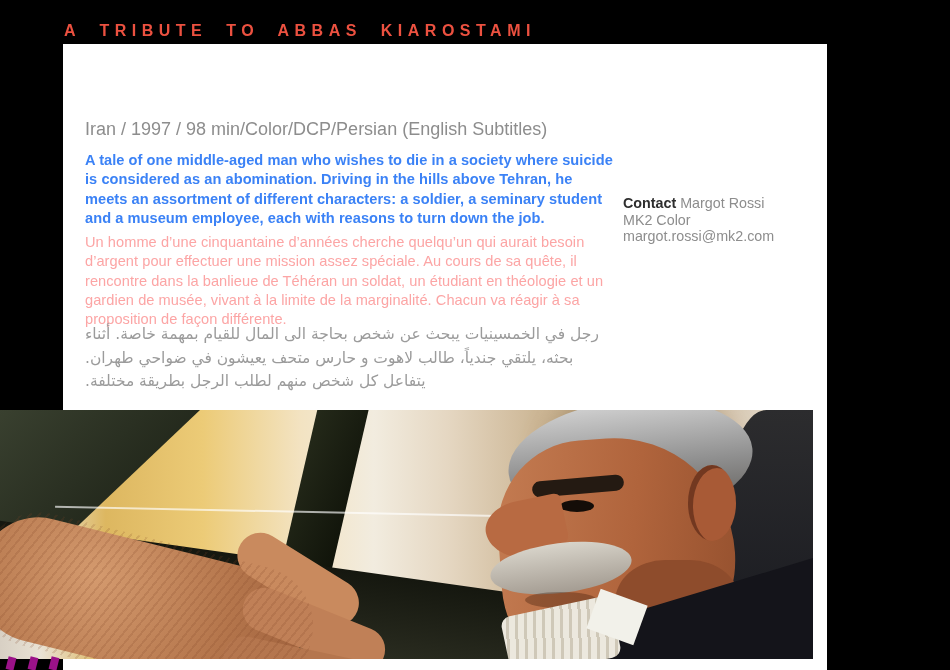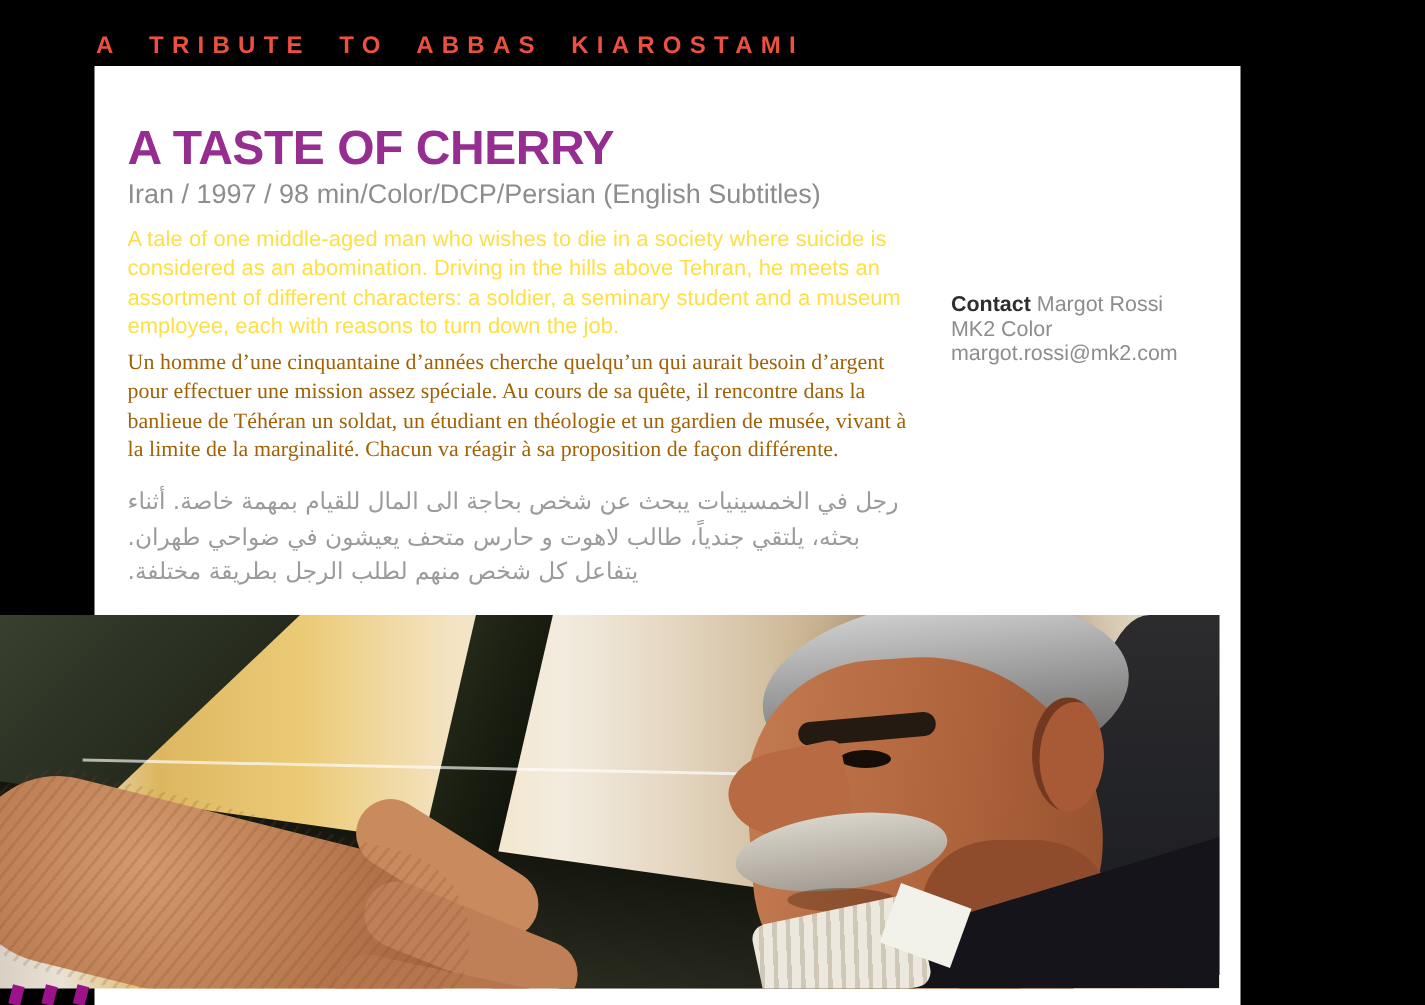--- a/index.html
+++ b/index.html
@@ -17,26 +17,26 @@
     -webkit-mask-image: linear-gradient(#000 0 58%, transparent 58%),
                         repeating-linear-gradient(transparent 0 2px, #000 2px 4px);
     mask-image: linear-gradient(#000 0 58%, transparent 58%),
                 repeating-linear-gradient(transparent 0 2px, #000 2px 4px);
   }
 
   .film-title { position:absolute; left:85px; top:80px; color:#962D90; font-size:32px; font-weight:bold; letter-spacing:-0.3px; white-space:nowrap; }
   .film-meta  { position:absolute; left:85px; top:119px; color:#8d8d8d; font-size:18px; white-space:nowrap; }
 
   .syn { position:absolute; left:85px; width:530px; font-size:14.6px; line-height:19.3px; letter-spacing:0.05px; }
-  .syn-en { top:151px; color:#fde047; }
-  .syn-fr { top:233px; color:#a16207;font-family:Liberation Serif, serif; }
+  .syn-en { top:151px; color:#3b82f6;font-weight:bold; }
+  .syn-fr { top:233px; color:#fca5a5; }
   .syn-ar { top:323px; color:#9b9b9b; direction:rtl; text-align:left; font-size:15.5px; line-height:23.5px; font-family:"DejaVu Sans",sans-serif; }
 
   .director-name { position:absolute; left:623px; top:149px; color:#EC5140; font-size:20px; font-weight:bold; white-space:nowrap; }
-  .contact-block { position:absolute; left:623px; top:195px; font-size:14.3px; line-height:16.6px; color:#8d8d8d;margin-left:11px; }
+  .contact-block { position:absolute; left:623px; top:195px; font-size:14.3px; line-height:16.6px; color:#8d8d8d; }
   .contact-block .lbl { color:#2e2e2e; font-weight:bold; }
 
   
   .photo { position:absolute; left:0; top:410px; width:813px; height:249px; overflow:hidden;
     background:linear-gradient(90deg,#d8d0c4 0,#e9e2d4 5%,#ddb760 13%,#eccb77 25%,#f3e3c2 37%,#f2ecdf 46%,#e5d7c2 55%,#cdb796 66%,#c4ad8c 78%,#d8c9b4 90%,#ece6da 100%); }
   .photo div { position:absolute; }
   .bokeh1 { left:545px; top:-30px; width:190px; height:210px; background:#8d7450; opacity:.75; border-radius:50%; filter:blur(16px); }
   .bokeh2 { left:600px; top:60px; width:240px; height:200px; background:#cbb89a; border-radius:50%; filter:blur(18px); }
   .bokeh3 { left:565px; top:120px; width:140px; height:160px; background:#efe6d4; border-radius:50%; filter:blur(14px); }
   .frame-corner { left:0; top:0; width:240px; height:150px;
@@ -95,21 +95,20 @@
 </style>
 </head>
 <body>
 
 <div class="page">
 
   <div class="card"></div>
 
   <div class="tribute">A TRIBUTE TO ABBAS KIAROSTAMI</div>
 
-  <h1 class="film-title">A TASTE OF CHERRY</h1>
   <div class="film-meta">Iran / 1997 / 98 min/Color/DCP/Persian (English Subtitles)</div>
 
   <p class="syn syn-en">A tale of one middle-aged man who wishes to die in a society where suicide is considered as an abomination. Driving in the hills above Tehran, he meets an assortment of different characters: a soldier, a seminary student and a museum employee, each with reasons to turn down the job.</p>
   <p class="syn syn-fr">Un homme d’une cinquantaine d’années cherche quelqu’un qui aurait besoin d’argent pour effectuer une mission assez spéciale. Au cours de sa quête, il rencontre dans la banlieue de Téhéran un soldat, un étudiant en théologie et un gardien de musée, vivant à la limite de la marginalité. Chacun va réagir à sa proposition de façon différente.</p>
   <p class="syn syn-ar">رجل في الخمسينيات يبحث عن شخص بحاجة الى المال للقيام بمهمة خاصة. أثناء بحثه، يلتقي جندياً، طالب لاهوت و حارس متحف يعيشون في ضواحي طهران. يتفاعل كل شخص منهم لطلب الرجل بطريقة مختلفة.</p>
 
   <div class="contact-block">
     <div><span class="lbl">Contact</span> <span>Margot Rossi</span></div>
     <div>MK2 Color</div>
     <div>margot.rossi@mk2.com</div>

